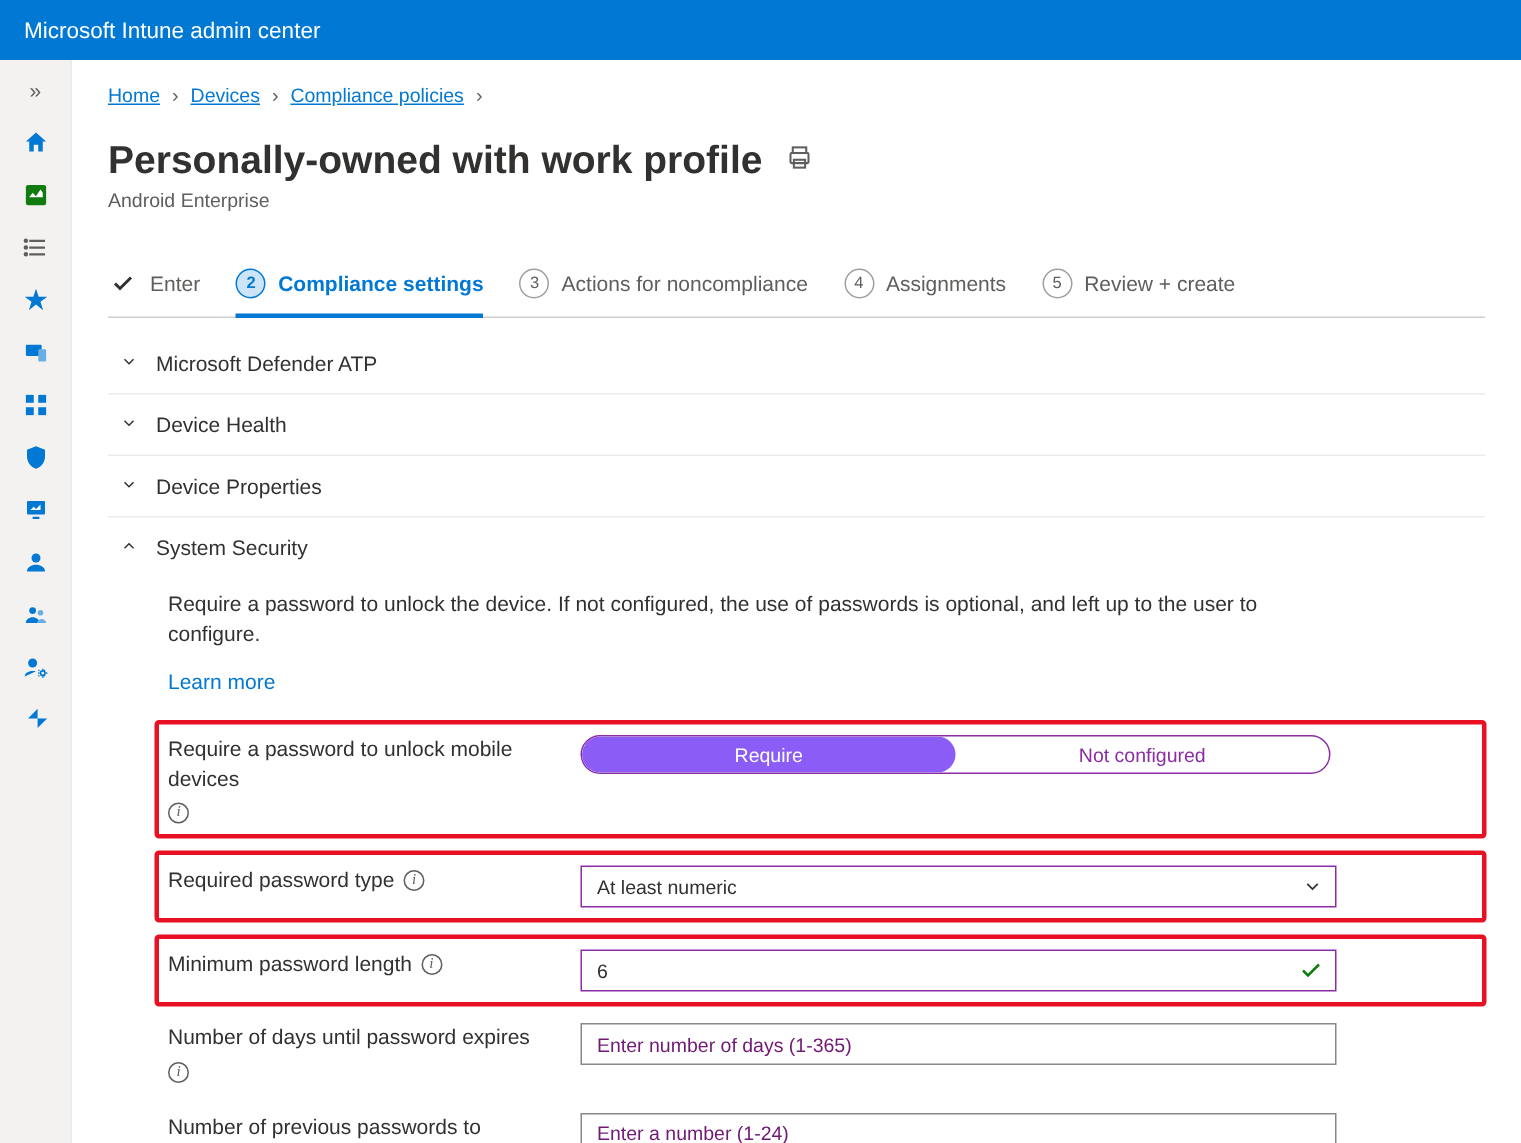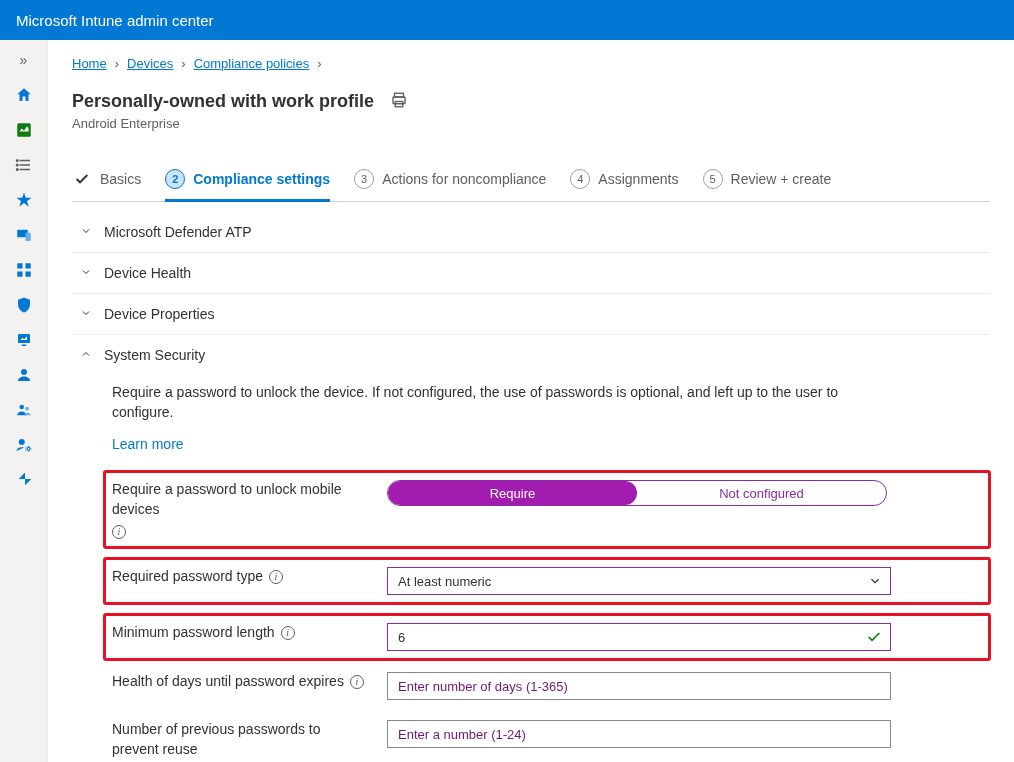--- a/index.html
+++ b/index.html
@@ -7,21 +7,21 @@
 .topbar { background: #0078d4; color: #fff; height: 40px; display: flex; align-items: center; padding: 0 16px; font-size: 15px; font-weight: 400; }
 .layout { display: flex; }
 .sidebar { width: 48px; background: #f3f2f1; border-right: 1px solid #edebe9; padding-top: 8px; display: flex; flex-direction: column; align-items: center; gap: 14px; height: 722px; }
 .sidebar .expand { color: #605e5c; font-size: 14px; padding: 4px 0; }
 .sidebar svg { width: 18px; height: 18px; }
 .main { flex: 1; padding: 16px 24px 0 24px; overflow: hidden; }
 .breadcrumbs { display: flex; align-items: center; gap: 8px; font-size: 13px; margin-bottom: 20px; }
 .breadcrumbs a { color: #0078d4; text-decoration: underline; cursor: pointer; }
 .breadcrumbs .sep { color: #605e5c; }
 .title-row { display: flex; align-items: center; gap: 16px; }
-.page-title { font-size: 18px; font-weight: 600; color: #323130; }
+.page-title { font-size: 26px; font-weight: 600; color: #323130; }
 .print-icon { color: #605e5c; cursor: pointer; }
 .subtitle { font-size: 13px; color: #605e5c; margin-top: 4px; margin-bottom: 28px; }
 .tabs { display: flex; align-items: center; border-bottom: 1px solid #d2d0ce; gap: 24px; padding-bottom: 0; }
 .tab { display: flex; align-items: center; gap: 8px; padding: 10px 0 12px 0; font-size: 14px; color: #605e5c; cursor: pointer; position: relative; }
 .tab .step { width: 20px; height: 20px; border-radius: 50%; border: 1px solid #a19f9d; display: flex; align-items: center; justify-content: center; font-size: 11px; color: #605e5c; }
 .tab.done .step { border: none; }
 .tab.active { color: #0078d4; font-weight: 600; }
 .tab.active::after { content: ""; position: absolute; left: 0; right: 0; bottom: -1px; height: 3px; background: #0078d4; }
 .tab.active .step { background: #cce4f7; border-color: #0078d4; color: #0078d4; }
 .accordion { margin-top: 10px; }
@@ -31,21 +31,21 @@
 .desc { font-size: 14px; color: #323130; line-height: 1.4; margin-bottom: 14px; max-width: 780px; }
 .learn { color: #0078d4; cursor: pointer; font-size: 14px; display: inline-block; margin-bottom: 18px; }
 .form-row { display: flex; align-items: flex-start; gap: 20px; margin-bottom: 14px; padding: 3px 0; }
 .form-label { width: 255px; font-size: 14px; color: #323130; display: flex; align-items: center; gap: 6px; flex-wrap: wrap; line-height: 1.4; }
 .form-control { flex: 1; }
 .highlighted { border: 3px solid #e81123; border-radius: 3px; padding: 4px 6px; margin-left: -9px; margin-right: -9px; margin-bottom: 8px; }
 .highlighted .form-row { margin-bottom: 0; }
 .info-icon { display: inline-flex; width: 14px; height: 14px; border: 1px solid #605e5c; border-radius: 50%; align-items: center; justify-content: center; font-size: 10px; font-style: italic; font-family: Georgia, serif; color: #605e5c; cursor: pointer; }
 .toggle { display: flex; border: 1px solid #8a2da5; border-radius: 14px; overflow: hidden; height: 26px; width: 100%; max-width: 500px; }
 .toggle-opt { flex: 1; display: flex; align-items: center; justify-content: center; font-size: 13px; cursor: pointer; }
-.toggle-opt.selected { background: #a21caf; color: #fff; border-radius: 12px; }
+.toggle-opt.selected { background: #8b5cf6; color: #fff; border-radius: 12px; }
 .toggle-opt:not(.selected) { color: #8a2da5; }
 .select { width: 100%; max-width: 504px; height: 28px; border: 1px solid #8a2da5; padding: 0 28px 0 10px; font-size: 13px; color: #323130; position: relative; background: #fff; cursor: pointer; display: flex; align-items: center; }
 .select .chev { position: absolute; right: 8px; top: 6px; }
 .input { width: 100%; max-width: 504px; height: 28px; border: 1px solid #8a2da5; padding: 0 28px 0 10px; font-size: 13px; color: #323130; position: relative; background: #fff; display: flex; align-items: center; }
 .input.gray { border-color: #8a8886; color: #701a75; }
 .input .check { position: absolute; right: 8px; top: 5px; color: #107c10; }
 .chevron { display: inline-block; }
 .chevron svg { width: 12px; height: 12px; }
 </style>
 </head>
@@ -137,21 +137,21 @@
     </div>
     <div class="subtitle">Android Enterprise</div>
 
     <div class="tabs">
       <div class="tab done">
         <span class="step">
             <svg width="16" height="16" viewBox="0 0 24 24" fill="none" stroke="#323130" stroke-width="3">
               <path d="M4 12l5 5L20 6"></path>
             </svg>
           </span>
-        <span>Basics</span>
+        <span>Enter</span>
       </div>
       <div class="tab active">
         <span class="step">2</span>
         <span>Compliance settings</span>
       </div>
       <div class="tab">
         <span class="step">3</span>
         <span>Actions for noncompliance</span>
       </div>
       <div class="tab">
@@ -244,21 +244,21 @@
                   <span class="check"><svg width="16" height="16" viewBox="0 0 24 24" fill="none" stroke="#107c10" stroke-width="2.5">
                         <path d="M4 12l5 5L20 6"></path>
                       </svg></span>
                 </div>
               </div>
             </div>
           </div>
 
           <div class="form-row">
             <div class="form-label">
-              <span>Health of days until password expires</span>
+              <span>Number of days until password expires</span>
               <span class="info-icon">i</span>
             </div>
             <div class="form-control">
               <div class="input gray">
                 <span>Enter number of days (1-365)</span>
               </div>
             </div>
           </div>
 
           <div class="form-row">

